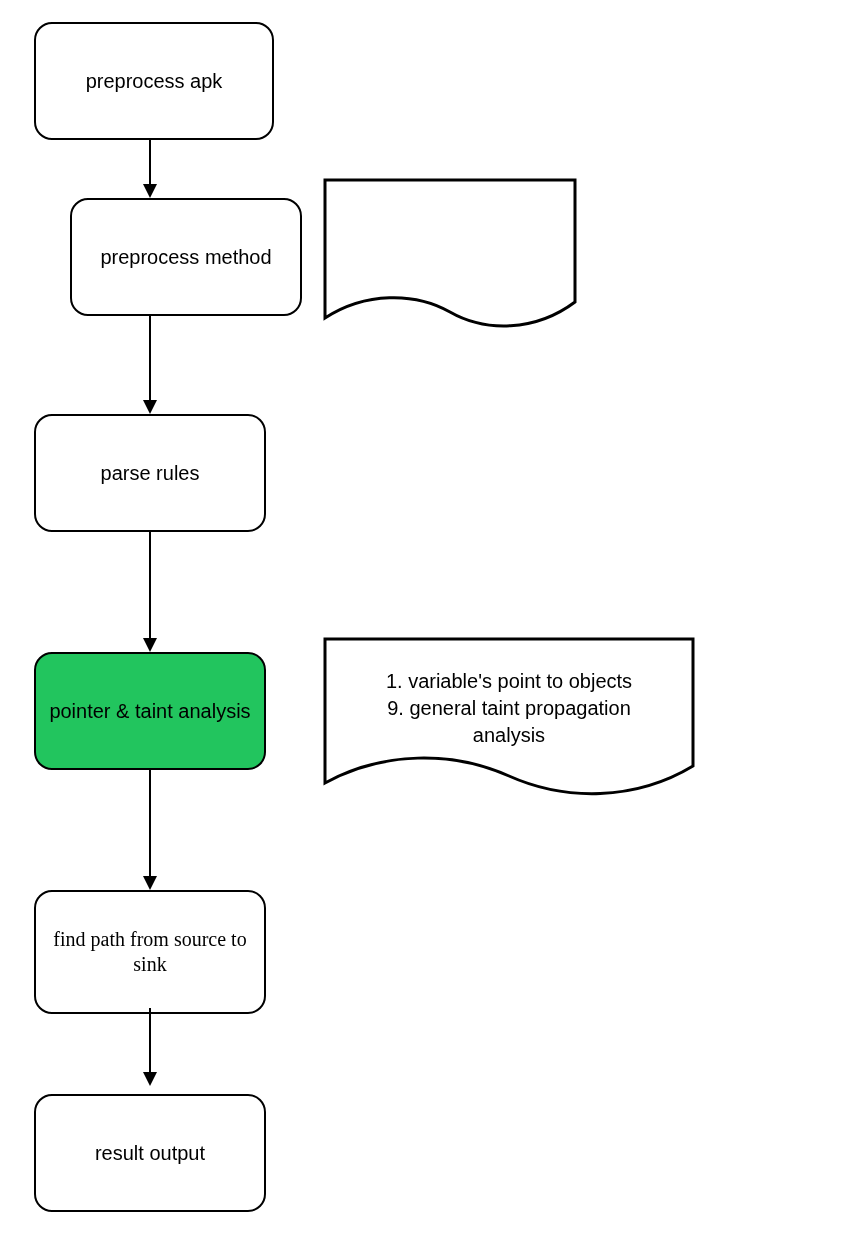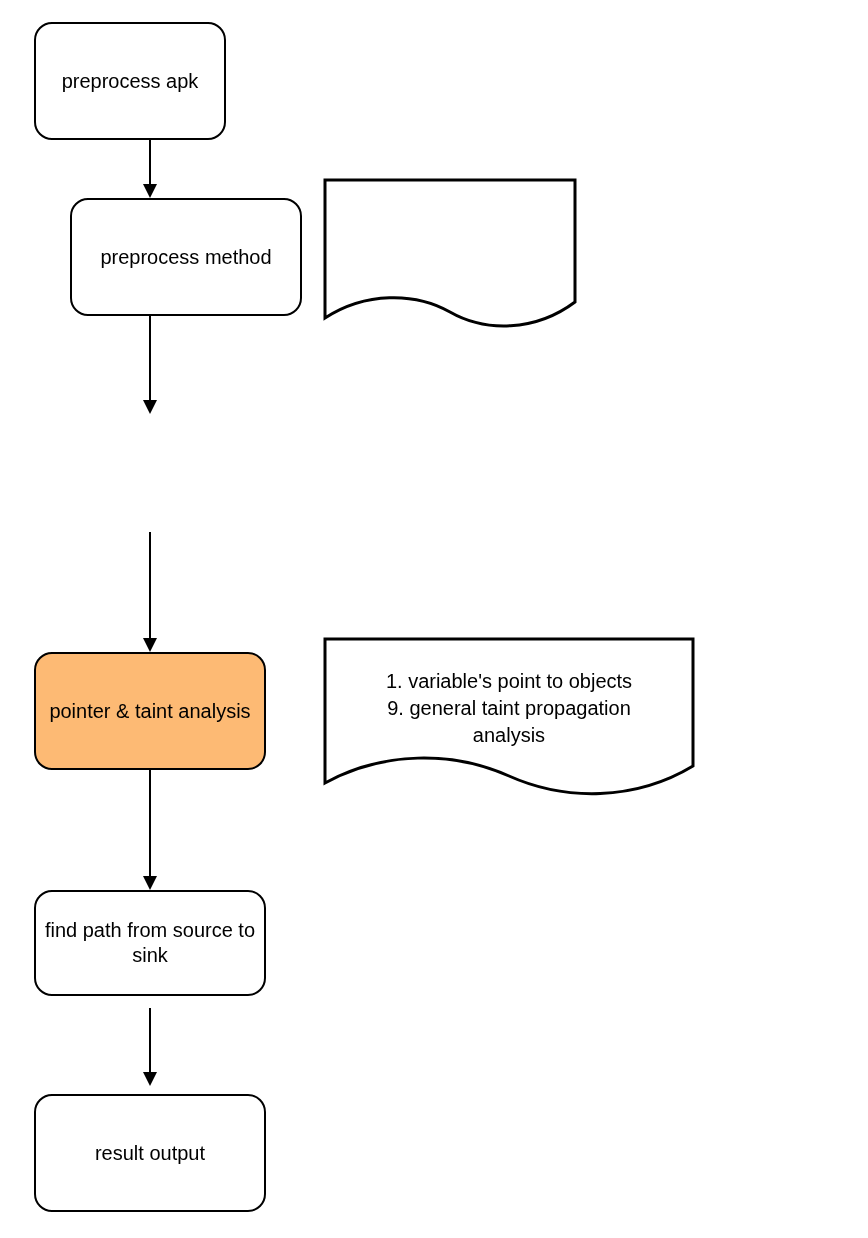--- a/index.html
+++ b/index.html
@@ -21,36 +21,36 @@
     border-radius: 18px;
     display: flex;
     align-items: center;
     justify-content: center;
     text-align: center;
     padding: 4px 8px;
     box-sizing: border-box;
     background: #fff;
     line-height: 1.25;
   }
-  .node.highlight { background: #fdba74; }
+  .node.highlight { background: #22c55e; }
   .annotation-text {
     position: absolute;
     line-height: 1.35;
   }
   svg.arrow, svg.doc {
     position: absolute;
     overflow: visible;
   }
 </style>
 </head>
 <body>
 
 <div class="canvas">
 
-  <div class="node" style="left:34px; top:22px; width:192px; height:118px;">
+  <div class="node" style="left:34px; top:22px; width:240px; height:118px;">
     <span>preprocess apk</span>
   </div>
 
   <svg class="arrow" style="left:148px; top:140px; width:4px; height:58px;">
     <line x1="2" y1="0" x2="2" y2="46" stroke="#000" stroke-width="2"></line>
     <polygon points="2,58 -5,44 9,44" fill="#000"></polygon>
   </svg>
 
   <div class="node" style="left:34px; top:198px; width:232px; height:118px;margin-left:36px;">
     <span>preprocess method</span>
@@ -61,20 +61,23 @@
              C 210 152, 160 152, 125 132
              C 90 112, 40 112, 0 138
              Z" fill="#fff" stroke="#000" stroke-width="3"></path>
   </svg>
 
   <svg class="arrow" style="left:148px; top:316px; width:4px; height:98px;">
     <line x1="2" y1="0" x2="2" y2="86" stroke="#000" stroke-width="2"></line>
     <polygon points="2,98 -5,84 9,84" fill="#000"></polygon>
   </svg>
 
+  <div class="node" style="left:34px; top:414px; width:232px; height:118px;">
+    <span>parse rules</span>
+  </div>
 
   <svg class="arrow" style="left:148px; top:532px; width:4px; height:120px;">
     <line x1="2" y1="0" x2="2" y2="108" stroke="#000" stroke-width="2"></line>
     <polygon points="2,120 -5,106 9,106" fill="#000"></polygon>
   </svg>
 
   <div class="node highlight" style="left:34px; top:652px; width:232px; height:118px;">
     <span>pointer &amp; taint analysis</span>
   </div>
 
@@ -88,21 +91,21 @@
     <div>1. variable's point to objects</div>
     <div>9. general taint propagation</div>
     <div>analysis</div>
   </div>
 
   <svg class="arrow" style="left:148px; top:770px; width:4px; height:120px;">
     <line x1="2" y1="0" x2="2" y2="108" stroke="#000" stroke-width="2"></line>
     <polygon points="2,120 -5,106 9,106" fill="#000"></polygon>
   </svg>
 
-  <div class="node" style="left:34px; top:890px; width:232px; height:106px;">
+  <div class="node" style="left:34px; top:890px; width:232px; height:124px;font-family:Liberation Serif, serif;">
     <span>find path from source to sink</span>
   </div>
 
   <svg class="arrow" style="left:148px; top:1008px; width:4px; height:78px;">
     <line x1="2" y1="0" x2="2" y2="66" stroke="#000" stroke-width="2"></line>
     <polygon points="2,78 -5,64 9,64" fill="#000"></polygon>
   </svg>
 
   <div class="node" style="left:34px; top:1094px; width:232px; height:118px;">
     <span>result output</span>

